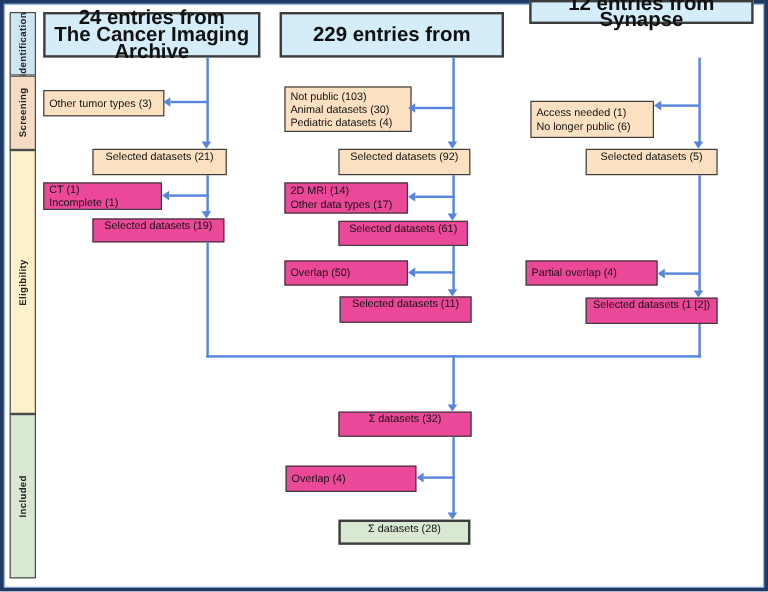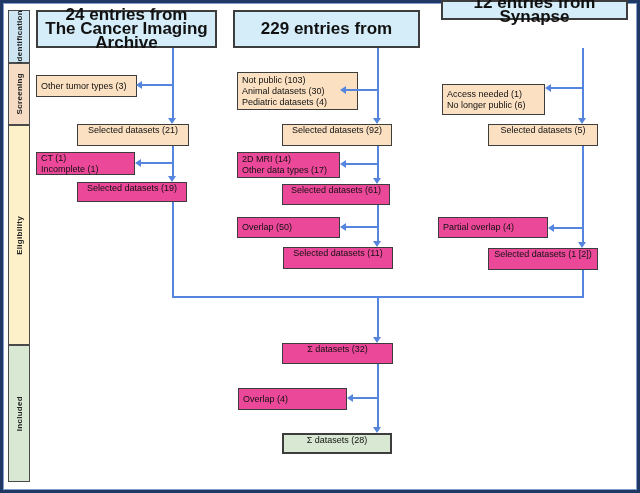--- a/index.html
+++ b/index.html
@@ -76,21 +76,21 @@
     <span>Selected datasets (21)</span>
   </div>
   <div class="box leftal fill-yellow" style="left:36px;top:152px;width:99px;height:23px;">
     <span>CT (1)</span>
     <span>Incomplete (1)</span>
   </div>
   <div class="box center fill-yellow" style="left:77px;top:182px;width:110px;height:20px;">
     <span>Selected datasets (19)</span>
   </div>
 
-  <div class="box leftal fill-peach" style="left:237px;top:72px;width:121px;height:38px;">
+  <div class="box leftal fill-peach" style="left:237px;top:72px;width:106px;height:38px;">
     <span>Not public (103)</span>
     <span>Animal datasets (30)</span>
     <span>Pediatric datasets (4)</span>
   </div>
   <div class="box center fill-peach" style="left:282px;top:124px;width:110px;height:22px;">
     <span>Selected datasets (92)</span>
   </div>
   <div class="box leftal fill-yellow" style="left:237px;top:152px;width:103px;height:26px;">
     <span>2D MRI (14)</span>
     <span>Other data types (17)</span>

